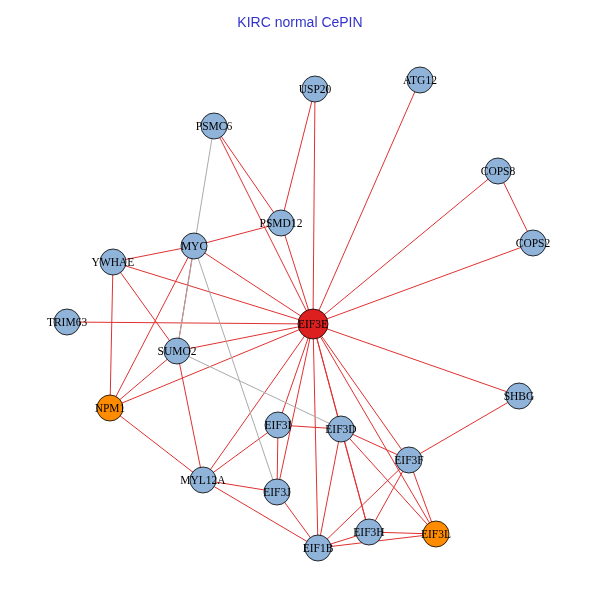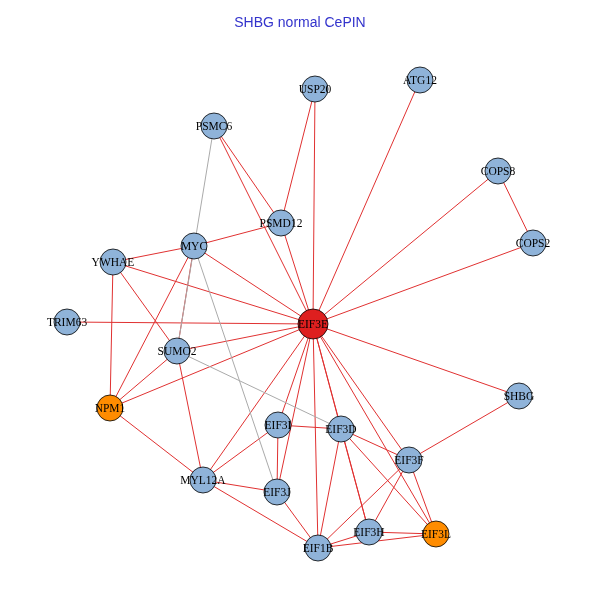--- a/index.html
+++ b/index.html
@@ -30,21 +30,21 @@
     font-size: 11.5px;
     fill: #000000;
     text-anchor: middle;
     dominant-baseline: middle;
   }
 </style>
 </head>
 <body>
 
 <div id="canvas">
-  <div id="plot-title" style="color: rgb(51, 51, 204);">SHBG normal CePIN</div>
+  <div id="plot-title" style="color: rgb(51, 51, 204);">KIRC normal CePIN</div>
   <svg id="network" width="600" height="600" viewBox="0 0 600 600">
       <g>
         <line x1="313" y1="324" x2="315" y2="89" stroke="#E03131" stroke-width="1"></line>
         <line x1="313" y1="324" x2="420" y2="80" stroke="#E03131" stroke-width="1"></line>
         <line x1="313" y1="324" x2="498" y2="171" stroke="#E03131" stroke-width="1"></line>
         <line x1="313" y1="324" x2="533" y2="243" stroke="#E03131" stroke-width="1"></line>
         <line x1="313" y1="324" x2="281" y2="223" stroke="#E03131" stroke-width="1"></line>
         <line x1="313" y1="324" x2="214" y2="126" stroke="#E03131" stroke-width="1"></line>
         <line x1="313" y1="324" x2="194" y2="246" stroke="#E03131" stroke-width="1"></line>
         <line x1="313" y1="324" x2="113" y2="262" stroke="#E03131" stroke-width="1"></line>

